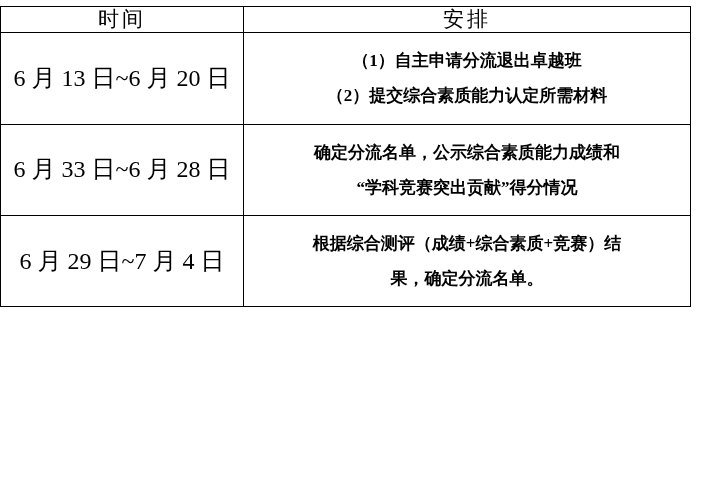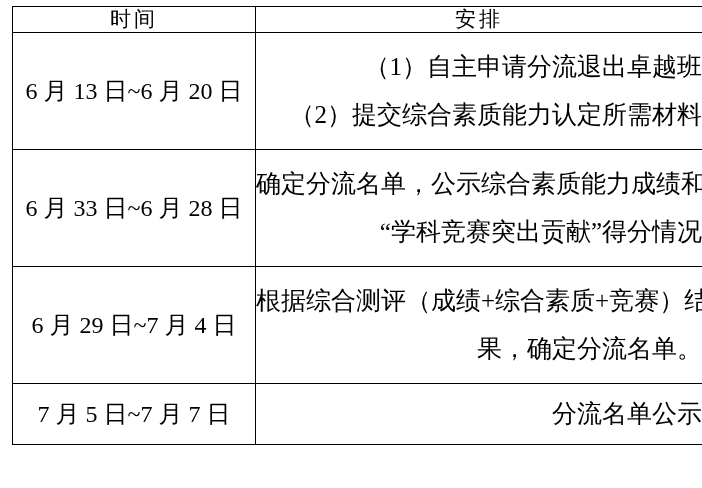--- a/index.html
+++ b/index.html
@@ -12,21 +12,21 @@
     height: 488px;
     font-family: "Liberation Serif", "DejaVu Serif", serif;
     color: #000000;
     overflow: hidden;
   }
   .page {
     width: 604px;
     height: 488px;
     position: relative;
     box-sizing: border-box;
-    padding: 6px 4px 4px 12px;
+    padding: 6px 4px 4px 0;
   }
   table.schedule {
     border-collapse: collapse;
     width: 690px;
     margin: 0 auto;
     table-layout: fixed;
   }
   table.schedule td, table.schedule th {
     border: 1px solid #000000;
     padding: 0;
@@ -44,24 +44,25 @@
     line-height: 1.2;
   }
   .time-cell {
     text-align: center;
     font-size: 24px;
     line-height: 1.45;
     padding: 10px 6px;
     white-space: nowrap;
   }
   .plan-cell {
-    text-align: right;
-    font-size: 25px;
+    text-align: center;
+    font-size: 17px;
     line-height: 1.6;
     padding: 10px 12px 10px 14px;
+    font-weight: bold;
   }
   .plan-line {
     display: block;
     white-space: nowrap;
   }
   .plan-line + .plan-line {
     margin-top: 8px;
   }
   .row-tall .time-cell,
   .row-tall .plan-cell {
@@ -104,21 +105,15 @@
           <span class="plan-line">“学科竞赛突出贡献”得分情况</span>
         </td>
       </tr>
       <tr class="row-tall">
         <td class="time-cell">6 月 29 日~7 月 4 日</td>
         <td class="plan-cell">
           <span class="plan-line">根据综合测评（成绩+综合素质+竞赛）结</span>
           <span class="plan-line">果，确定分流名单。</span>
         </td>
       </tr>
-      <tr class="row-short">
-        <td class="time-cell">7 月 5 日~7 月 7 日</td>
-        <td class="plan-cell">
-          <span class="plan-line">分流名单公示</span>
-        </td>
-      </tr>
     </tbody>
   </table>
 </div>
 
 </body></html>

